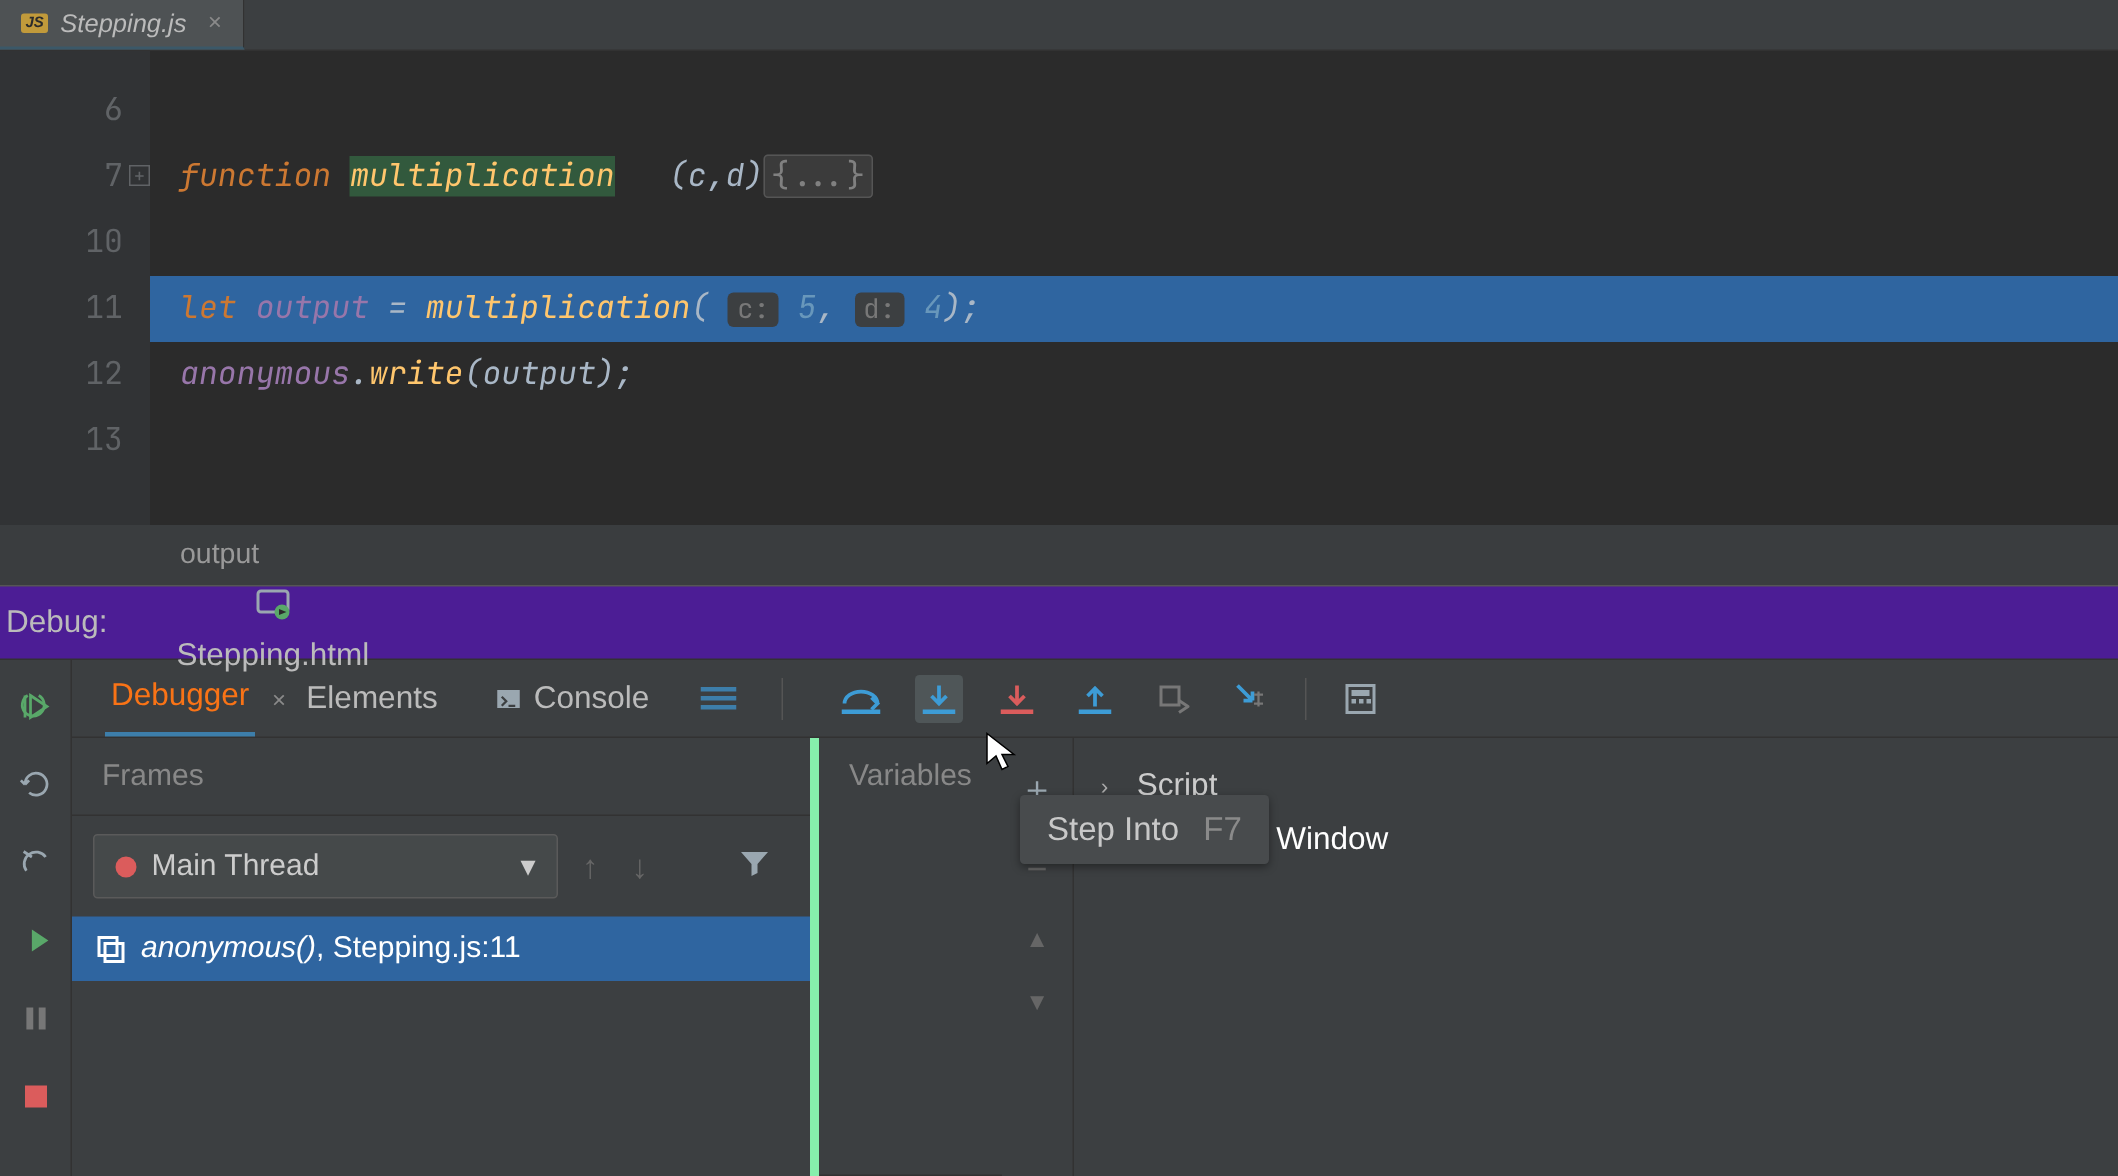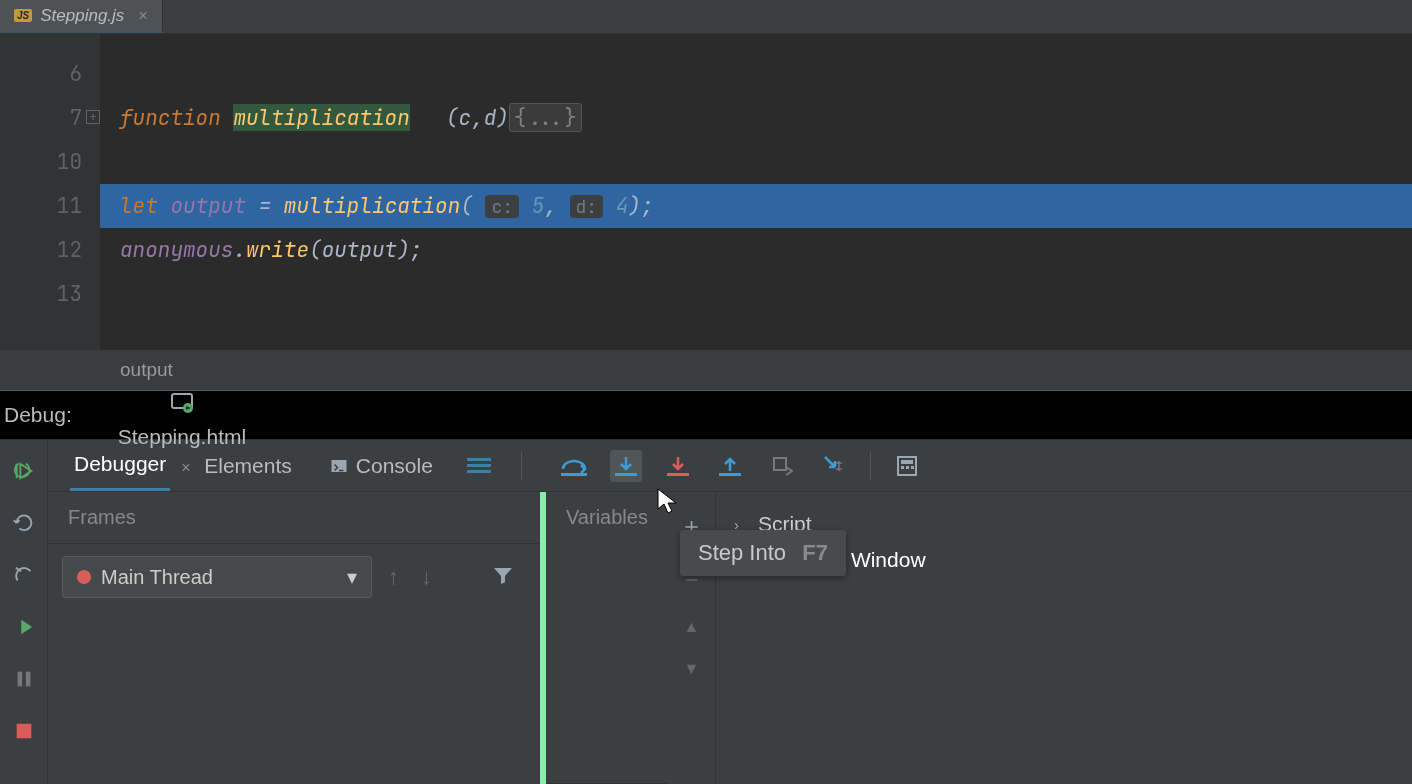--- a/index.html
+++ b/index.html
@@ -96,21 +96,21 @@
   background: #3a3d3f;
   display: flex;
   align-items: center;
   padding-left: 120px;
   font-size: 19px;
   color: #999;
 }
 
 .debug-header {
   height: 50px;
-  background: #000000;
+  background: #4c1d95;
   display: flex;
   align-items: center;
   padding-left: 4px;
   font-size: 21px;
   border-top: 1px solid #555;
   border-bottom: 1px solid #323232;
 }
 .debug-label { color: #bbbbbb; padding: 0 28px 0 0; }
 .debug-tab {
   display: flex;
@@ -147,39 +147,39 @@
 .panel-tabs {
   display: flex;
   align-items: center;
   height: 52px;
   gap: 30px;
   padding-left: 22px;
   font-size: 21px;
   border-bottom: 1px solid #323232;
 }
 .ptab { display: flex; align-items: center; gap: 8px; color: #bbbbbb; padding: 0 4px; height: 100%; }
-.ptab.active { border-bottom: 3px solid #3d7eaa; color: #ffffff; }
+.ptab.active { border-bottom: 3px solid #3d7eaa; color: #f97316; }
 .tool-divider { width: 1px; height: 28px; background: #555; }
 .tool-icons { display: flex; gap: 20px; align-items: center; margin-left: 6px; }
 .tool-btn { width: 32px; height: 32px; display: flex; align-items: center; justify-content: center; border-radius: 3px; }
 .tool-btn.active { background: #4f5658; }
 
 .cursor-icon { position: absolute; left: 656px; top: 487px; }
 .tooltip {
   position: absolute;
   left: 680px;
   top: 530px;
   background: #484b4d;
   padding: 10px 18px;
   font-size: 22px;
   color: #c8c8c8;
   border-radius: 3px;
   box-shadow: 0 2px 6px rgba(0,0,0,.4);
 }
-.tooltip .shortcut { color: #8a8a8a; margin-left: 10px; font-weight: bold; }
+.tooltip .shortcut { color: #8a8a8a; margin-left: 10px; }
 
 .panes { display: flex; flex: 1; }
 .frames-pane { width: 498px; border-right: 6px solid #86efac; display: flex; flex-direction: column; }
 .vars-pane { flex: 1; display: flex; flex-direction: row; }
 .pane-title {
   font-size: 20px;
   color: #888;
   padding: 14px 20px;
   border-bottom: 1px solid #323232;
 }
@@ -407,20 +407,27 @@
               <span>Main Thread</span>
             </div>
             <span>▾</span>
           </div>
           <span class="nav-arrow">↑</span>
           <span class="nav-arrow">↓</span>
           <span class="filter-ico"><svg width="22" height="22" viewBox="0 0 22 22">
                 <path d="M2 4 h18 l-7 8 v6 l-4 2 v-8 z" fill="#9aa7b0"></path>
               </svg></span>
         </div>
+        <div class="frame-item">
+          <svg width="20" height="20" viewBox="0 0 20 20">
+              <rect x="2" y="2" width="12" height="12" fill="none" stroke="#fff" stroke-width="2"></rect>
+              <rect x="6" y="6" width="12" height="12" fill="none" stroke="#fff" stroke-width="2"></rect>
+            </svg>
+          <span><span class="fnpart">anonymous()</span><span>, Stepping.js:11</span></span>
+        </div>
       </div>
 
       <div class="vars-pane">
         <div class="pane-title">Variables</div>
         <div class="vars-content">
           <div class="vars-toolbar">
             <span style="font-size:24px;color:#9aa7b0">＋</span>
             <span style="font-size:24px;color:#666">−</span>
             <span style="font-size:16px;color:#666">▲</span>
             <span style="font-size:16px;color:#666">▼</span>

